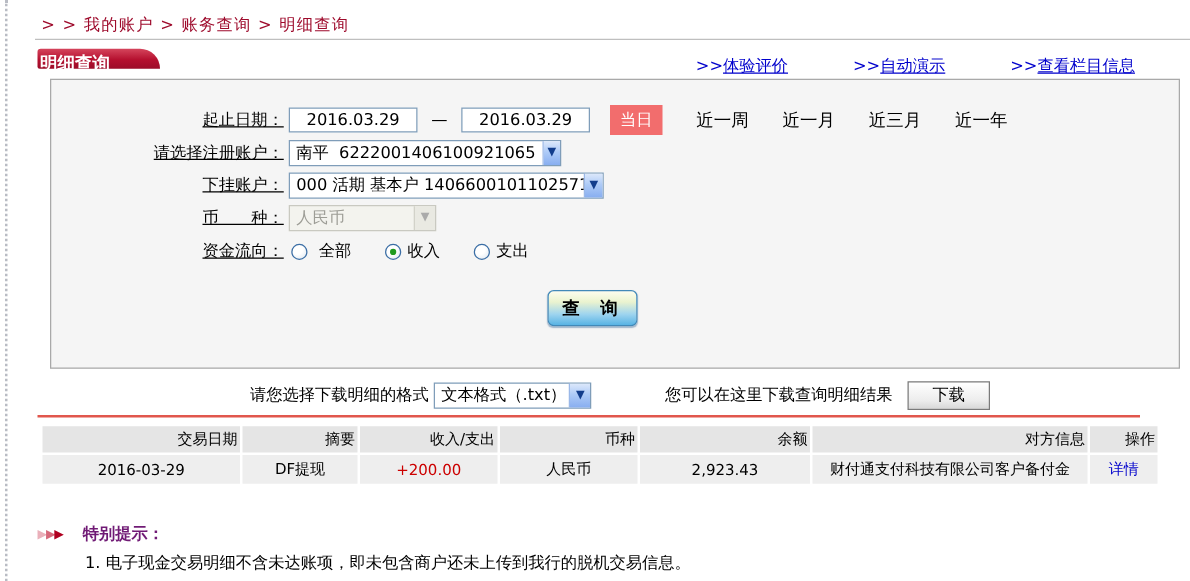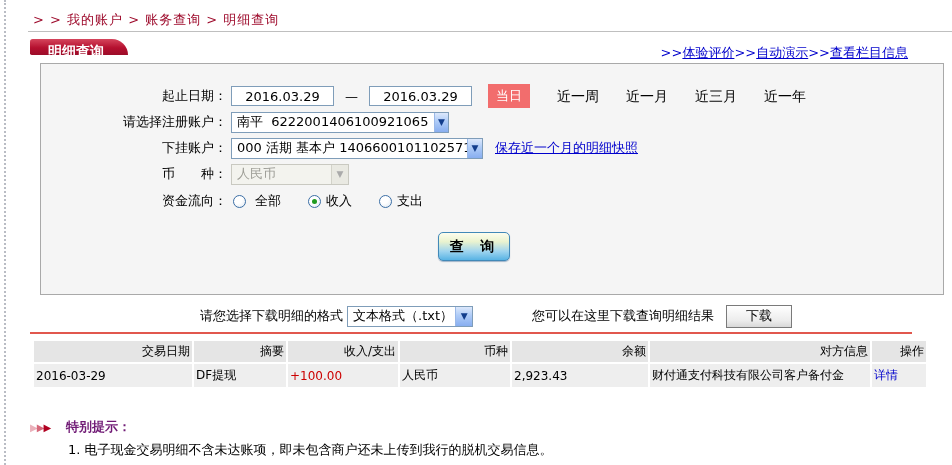--- a/index.html
+++ b/index.html
@@ -11,31 +11,31 @@
     border-left:2px dotted #b9bcc4; }
 
   .breadcrumb { position:absolute; left:33px; top:11px; font-size:13px;
     color:#9e0b2c; letter-spacing:1px; white-space:pre; }
 
   .top-divider { position:absolute; left:28px; right:0px; top:31px; height:1px; background:#bfbfbf; }
 
   .tab { position:absolute; left:30px; top:39px; width:98px; height:16px;
     background:linear-gradient(180deg,#d5455c 0%,#b5102f 55%,#9c0c29 100%);
     border-radius:3px 18px 0 2px; color:#fff; font-size:14px; font-weight:bold;
-    line-height:24px; padding-left:18px; }
-
-  .header-links { position:absolute; top:44px; right:44px; display:flex; font-size:13px; }
+    line-height:24px; padding-left:2px; }
+
+  .header-links { position:absolute; top:44px; right:44px; display:flex; gap:52px; font-size:13px; }
   .header-links .hlink { color:#0000cc; cursor:pointer; white-space:nowrap; }
   .header-links .hlink .lbl { text-decoration:underline; }
 
   .form-box { position:absolute; left:40px; top:63px; width:904px; height:232px;
     background:#f5f5f5; border:1px solid #a9a9a9; }
 
   .frow { position:absolute; left:0; right:10px; display:flex; align-items:center; }
-  .flabel { width:186px; text-align:right; font-size:13px; color:#000; white-space:pre; }
+  .flabel { width:186px; text-align:right; font-size:13px; color:#000; white-space:pre;text-decoration:underline; }
 
   .txt-input { width:103px; height:20px; border:1px solid #7f9db9; background:#fff;
     text-align:center; font-size:13px; margin-left:4px; font-family:inherit; }
   .date-sep { margin:0 11px; font-size:13px; }
 
   .today-btn { margin-left:16px; background:#f26d6d; color:#fff; font-size:13px;
     padding:3px 8px; cursor:pointer; }
   .range-link { margin-left:27px; font-size:14px; color:#000; cursor:pointer; }
 
   .xp-select { display:inline-flex; align-items:center; height:21px; margin-left:4px;
@@ -70,21 +70,21 @@
   .dl-btn { margin-left:12px; width:66px; height:23px; font-size:13px; font-family:inherit;
     background:linear-gradient(180deg,#ffffff 0%,#ececec 70%,#d8d8d8 100%);
     border:1px solid #7a7a7a; cursor:pointer; }
 
   .red-divider { position:absolute; top:332px; left:30px; width:882px; height:2px; background:#e1574d; }
 
   table.detail { position:absolute; top:339px; left:32px; border-collapse:separate;
     border-spacing:2px; }
   table.detail th { background:#e5e5e5; font-weight:normal; font-size:12px;
     padding:2px 2px; text-align:right; color:#000; }
-  table.detail td { background:#eeeeee; font-size:12px; padding:3px 2px; text-align:left; color:#000; }
+  table.detail td { background:#eeeeee; font-size:12px; padding:3px 2px; text-align:center; color:#000; }
   td .pos-amount { color:#cc0000; }
   .detail-link { color:#0000cc; cursor:pointer; }
 
   .tips-title-row { position:absolute; left:30px; top:418px; font-size:13px; display:flex; align-items:center; }
   .tips-marker { font-size:10px; letter-spacing:-1px; }
   .tips-marker .m1 { color:#eab0ba; } .tips-marker .m2 { color:#d6687a; } .tips-marker .m3 { color:#b00020; }
   .tips-title { margin-left:16px; color:#701a75; font-weight:bold; }
   .tips-list { position:absolute; left:68px; top:441px; font-size:13px; color:#000; }
   .tips-list div { margin-bottom:3px; }
 </style>
@@ -122,21 +122,20 @@
         <span class="arrow">▼</span>
       </span>
     </div>
 
     <div class="frow" style="top:72px; height:24px;">
       <span class="flabel">下挂账户：</span>
       <span class="xp-select" style="width:252px;">
         <span class="val">000 活期 基本户 1406600101102571848</span>
         <span class="arrow">▼</span>
       </span>
-      <span class="snap-link">保存近一个月的明细快照</span>
     </div>
 
     <div class="frow" style="top:98px; height:24px;">
       <span class="flabel">币　　种：</span>
       <span class="xp-select disabled" style="width:118px;">
         <span class="val">人民币</span>
         <span class="arrow">▼</span>
       </span>
     </div>
 
@@ -191,21 +190,21 @@
           <th>币种</th>
           <th>余额</th>
           <th>对方信息</th>
           <th>操作</th>
         </tr>
       </thead>
     <tbody id="detail-body">
         <tr>
           <td>2016-03-29</td>
           <td>DF提现</td>
-          <td><span class="pos-amount" style="color: rgb(204, 0, 0);">+100.00</span></td>
+          <td><span class="pos-amount" style="color: rgb(204, 0, 0);">+200.00</span></td>
           <td>人民币</td>
           <td>2,923.43</td>
           <td>财付通支付科技有限公司客户备付金</td>
           <td><span class="detail-link">详情</span></td>
         </tr>
       </tbody>
   </table>
 
   <div class="tips-title-row">
     <span class="tips-marker"><span class="m1">▶</span><span class="m2">▶</span><span class="m3">▶</span></span>

